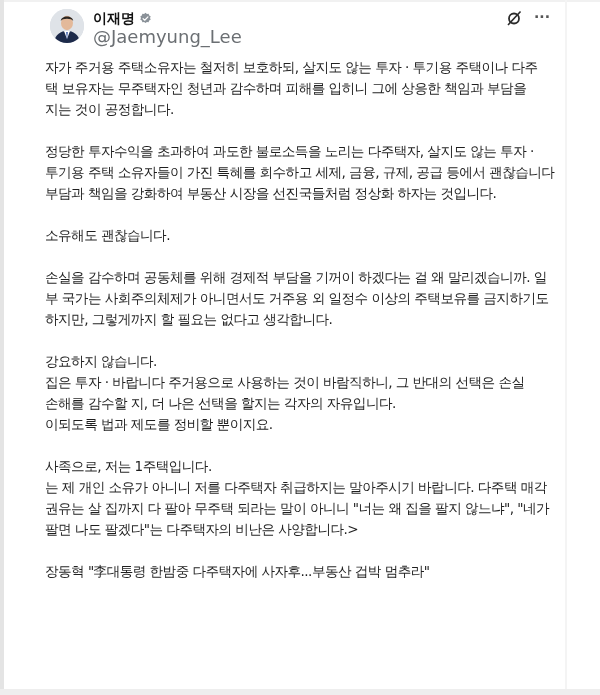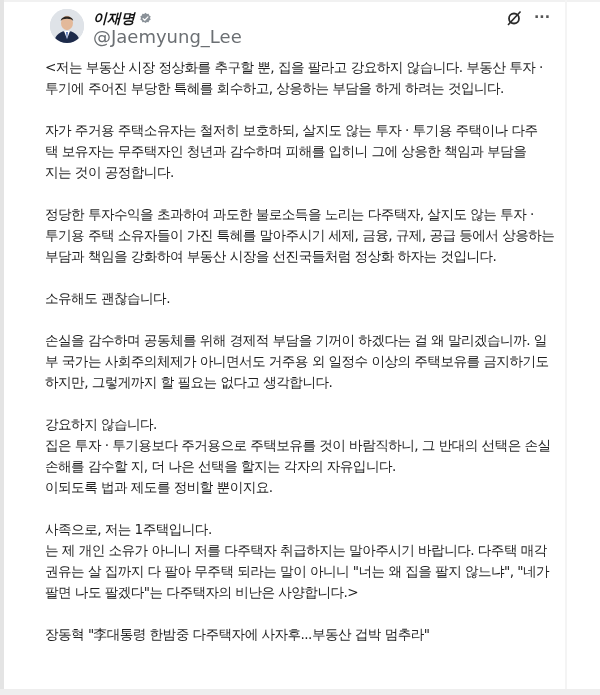--- a/index.html
+++ b/index.html
@@ -6,21 +6,21 @@
     html, body { width: 600px; height: 695px; background: #ffffff; overflow: hidden; }
     body { position: relative; font-family: "DejaVu Sans", "Liberation Sans", sans-serif; color: #1f1f1f; }
     .left-edge { position: absolute; left: 0; top: 0; width: 4px; height: 695px; background: #e4e4e4; }
     .top-edge { position: absolute; left: 0; top: 0; width: 600px; height: 2px; background: #f1f1f1; }
     .bottom-edge { position: absolute; left: 0; top: 689px; width: 600px; height: 6px; background: #eeeeee; }
     .right-divider { position: absolute; left: 565px; top: 0; width: 2px; height: 689px; background: #f4f4f4; }
     .card { position: absolute; left: 4px; top: 2px; width: 561px; height: 687px; background: #ffffff; }
     .avatar { position: absolute; left: 50px; top: 9px; width: 34px; height: 34px; border-radius: 50%; overflow: hidden; background: #d9dde3; }
     .avatar svg { width: 34px; height: 34px; display: block; }
     .name-row { position: absolute; left: 93px; top: 9px; display: flex; align-items: center; gap: 4px; }
-    .name { font-size: 14px; font-weight: bold; color: #111; line-height: 18px; font-style: italic; }
+    .name { font-size: 14px; font-weight: bold; color: #111; line-height: 18px; }
     .badge { width: 13px; height: 13px; display: inline-block; }
     .handle { position: absolute; left: 93px; top: 29px; font-size: 18px; color: #6b6f73; line-height: 16px; }
     .grok-icon { position: absolute; left: 506px; top: 10px; width: 16px; height: 16px; }
     .more-icon { position: absolute; left: 534px; top: 9px; font-size: 14px; color: #555; letter-spacing: 0px; line-height: 16px; font-weight: bold; }
     .body { position: absolute; left: 45px; top: 57px; width: 515px; font-size: 13.6px; line-height: 21px; color: #1f1f1f; letter-spacing: -0.55px; }
     .para { margin-bottom: 21px; white-space: normal; }
     .line { display: block; white-space: nowrap; }
   </style>
 </head>
 <body>
@@ -53,44 +53,40 @@
 <div class="handle">@Jaemyung_Lee</div>
 
 <svg class="grok-icon" viewBox="0 0 16 16">
   <ellipse cx="8" cy="8.5" rx="5" ry="5" fill="none" stroke="#2b2b2b" stroke-width="1.8"></ellipse>
   <line x1="2" y1="15" x2="14.5" y2="1.5" stroke="#2b2b2b" stroke-width="1.6"></line>
 </svg>
 <div class="more-icon">···</div>
 
 <div class="body">
   <div class="para">
-    <span class="line">&lt;저는 부동산 시장 정상화를 추구할 뿐, 집을 팔라고 강요하지 않습니다. 부동산 투자 ·</span>
-    <span class="line">투기에 주어진 부당한 특혜를 회수하고, 상응하는 부담을 하게 하려는 것입니다.</span>
-  </div>
-  <div class="para">
     <span class="line">자가 주거용 주택소유자는 철저히 보호하되, 살지도 않는 투자 · 투기용 주택이나 다주</span>
     <span class="line">택 보유자는 무주택자인 청년과 감수하며 피해를 입히니 그에 상응한 책임과 부담을</span>
     <span class="line">지는 것이 공정합니다.</span>
   </div>
   <div class="para">
     <span class="line">정당한 투자수익을 초과하여 과도한 불로소득을 노리는 다주택자, 살지도 않는 투자 ·</span>
-    <span class="line">투기용 주택 소유자들이 가진 특혜를 말아주시기 세제, 금융, 규제, 공급 등에서 상응하는</span>
+    <span class="line">투기용 주택 소유자들이 가진 특혜를 회수하고 세제, 금융, 규제, 공급 등에서 괜찮습니다</span>
     <span class="line">부담과 책임을 강화하여 부동산 시장을 선진국들처럼 정상화 하자는 것입니다.</span>
   </div>
   <div class="para">
     <span class="line">소유해도 괜찮습니다.</span>
   </div>
   <div class="para">
     <span class="line">손실을 감수하며 공동체를 위해 경제적 부담을 기꺼이 하겠다는 걸 왜 말리겠습니까. 일</span>
     <span class="line">부 국가는 사회주의체제가 아니면서도 거주용 외 일정수 이상의 주택보유를 금지하기도</span>
     <span class="line">하지만, 그렇게까지 할 필요는 없다고 생각합니다.</span>
   </div>
   <div class="para">
     <span class="line">강요하지 않습니다.</span>
-    <span class="line">집은 투자 · 투기용보다 주거용으로 주택보유를 것이 바람직하니, 그 반대의 선택은 손실</span>
+    <span class="line">집은 투자 · 바랍니다 주거용으로 사용하는 것이 바람직하니, 그 반대의 선택은 손실</span>
     <span class="line">손해를 감수할 지, 더 나은 선택을 할지는 각자의 자유입니다.</span>
     <span class="line">이되도록 법과 제도를 정비할 뿐이지요.</span>
   </div>
   <div class="para">
     <span class="line">사족으로, 저는 1주택입니다.</span>
     <span class="line">는 제 개인 소유가 아니니 저를 다주택자 취급하지는 말아주시기 바랍니다. 다주택 매각</span>
     <span class="line">권유는 살 집까지 다 팔아 무주택 되라는 말이 아니니 "너는 왜 집을 팔지 않느냐", "네가</span>
     <span class="line">팔면 나도 팔겠다"는 다주택자의 비난은 사양합니다.&gt;</span>
   </div>
   <div class="para">

